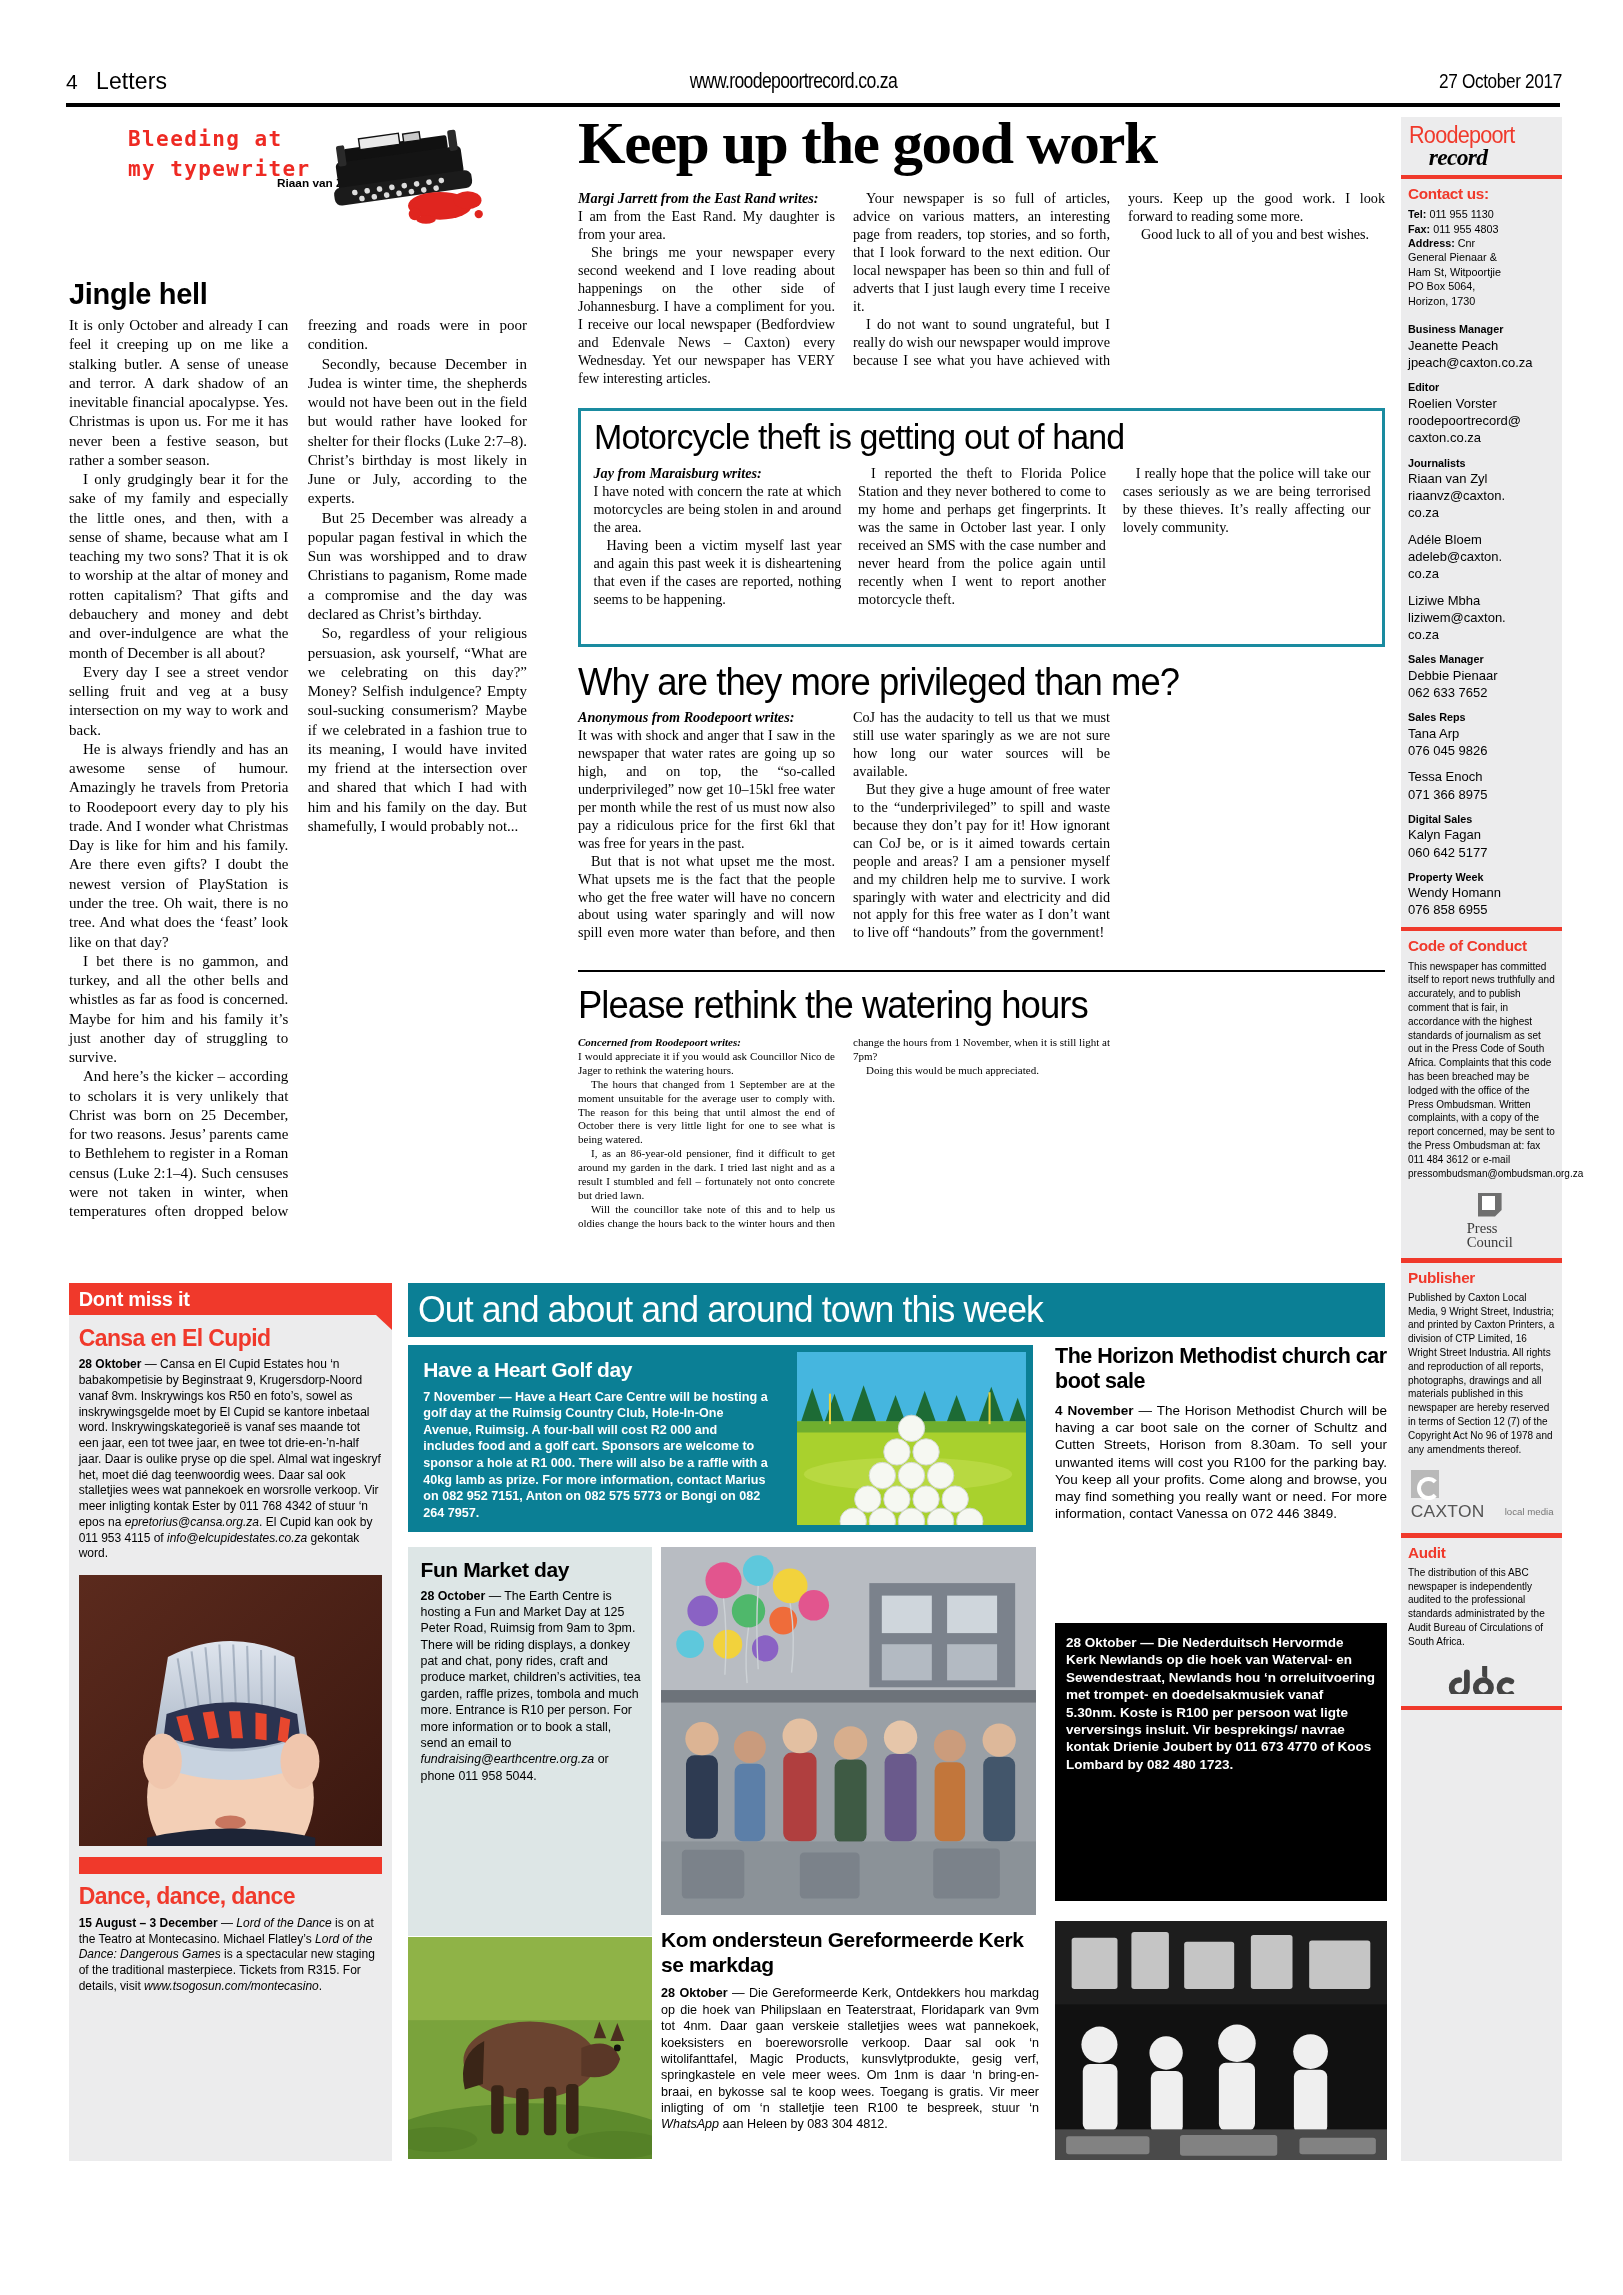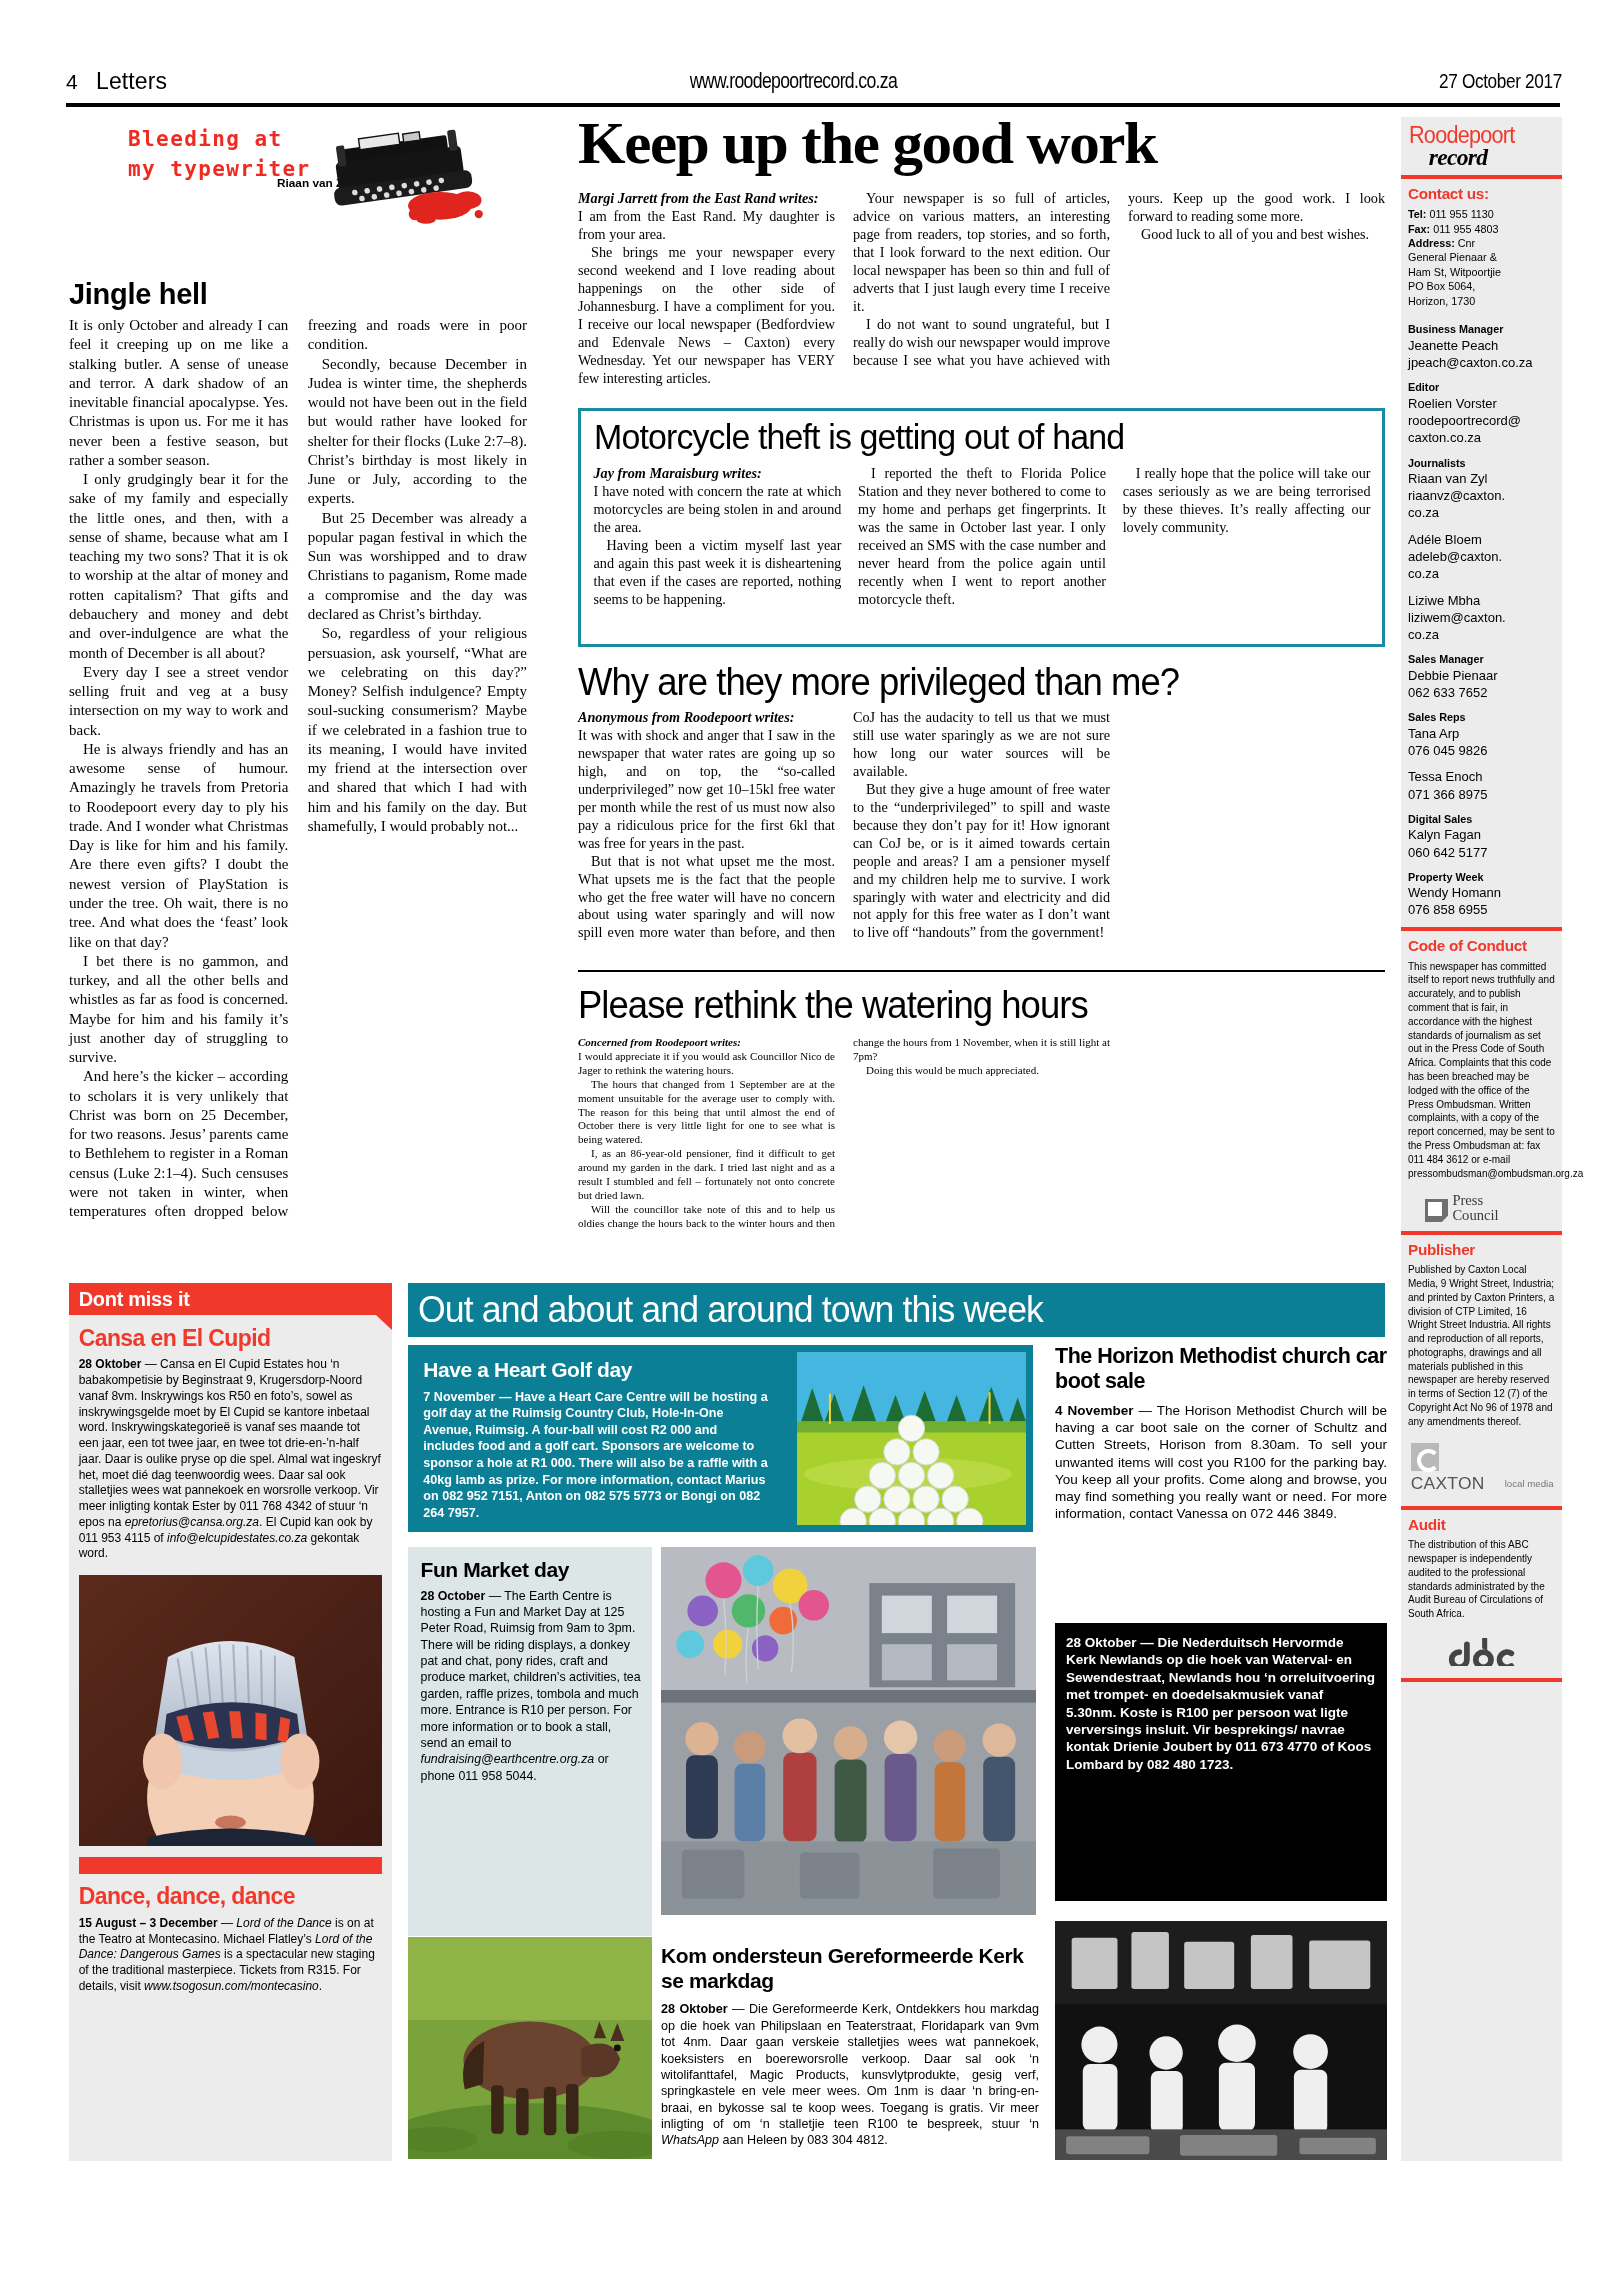--- a/index.html
+++ b/index.html
@@ -145,22 +145,22 @@
   .sb-h {
     color: #f0392b; font-weight: 700; font-size: 15.3px; letter-spacing: -0.3px;
     padding: 6.2px 7px 2.8px 7px;
   }
   .sb-block { padding: 1.4px 7px 4.2px 7px; font-size: 10.8px; line-height: 1.33; }
   .sb-block b { font-weight: 700; }
   .sb-role { font-weight: 700; font-size: 10.8px; margin-top: 9px; }
   .sb-line { font-size: 13px; line-height: 1.33; }
   .sb-small { font-size: 10px; line-height: 1.38; padding: 1.4px 7px 5.6px 7px; }
 
-  .presscouncil { display: flex; align-items: flex-end; gap: 4.2px;
-    padding: 7px 7px 4.2px 23.6px; }
+  .presscouncil { display: flex; align-items: center; gap: 4.2px;
+    padding: 7px 7px 4.2px 23.6px; flex-direction: column; }
   .pc-mark { width: 23.6px; height: 23.6px; position: relative; }
   .pc-mark .o { position: absolute; inset: 0; background: #6f6f6f;
     clip-path: polygon(0 0,100% 0,100% 72%,72% 100%,0 100%); }
   .pc-mark .i { position: absolute; left: 3.5px; top: 3.5px; right: 6.2px; bottom: 6.2px;
     background: #fff; }
   .pc-text { font-family: "Liberation Serif", serif; line-height: 1.0; }
   .pc-text .a { font-size: 14.6px; color: #3b3b3b; }
   .pc-text .b { font-size: 14.6px; color: #3b3b3b; }
 
   .caxton-logo { padding: 8.3px 7px 7px 9.7px; }
@@ -239,21 +239,21 @@
   .fun-body b { font-weight: 700; }
   .fun-body i { font-style: italic; }
   .fun-photo { position: absolute; left: 408px; top: 1937px; width: 244px;
     height: 222px; overflow: hidden; background: #5a7a3a; }
 
   .balloon-photo { position: absolute; left: 661px; top: 1547px; width: 375px;
     height: 368px; overflow: hidden; background: #7a6f8a; }
 
   .kom-block { position: absolute; left: 661px; top: 1928px; width: 378px; }
   .kom-title { font-size: 21px; font-weight: 700; letter-spacing: -0.4px;
-    line-height: 1.17; margin-top: 16px; }
+    line-height: 1.17; }
   .kom-body { margin-top: 8.3px; font-size: 12.6px; line-height: 1.3;
     text-align: justify; }
   .kom-body b { font-weight: 700; }
   .kom-body i { font-style: italic; }
 
   .nhk-box {
     position: absolute; left: 1055px; top: 1623px; width: 332px; height: 278px;
     background: #000; color: #fff;
   }
   .nhk-body { padding: 11px 11px 0 11px; font-size: 13.5px; font-weight: 700;

